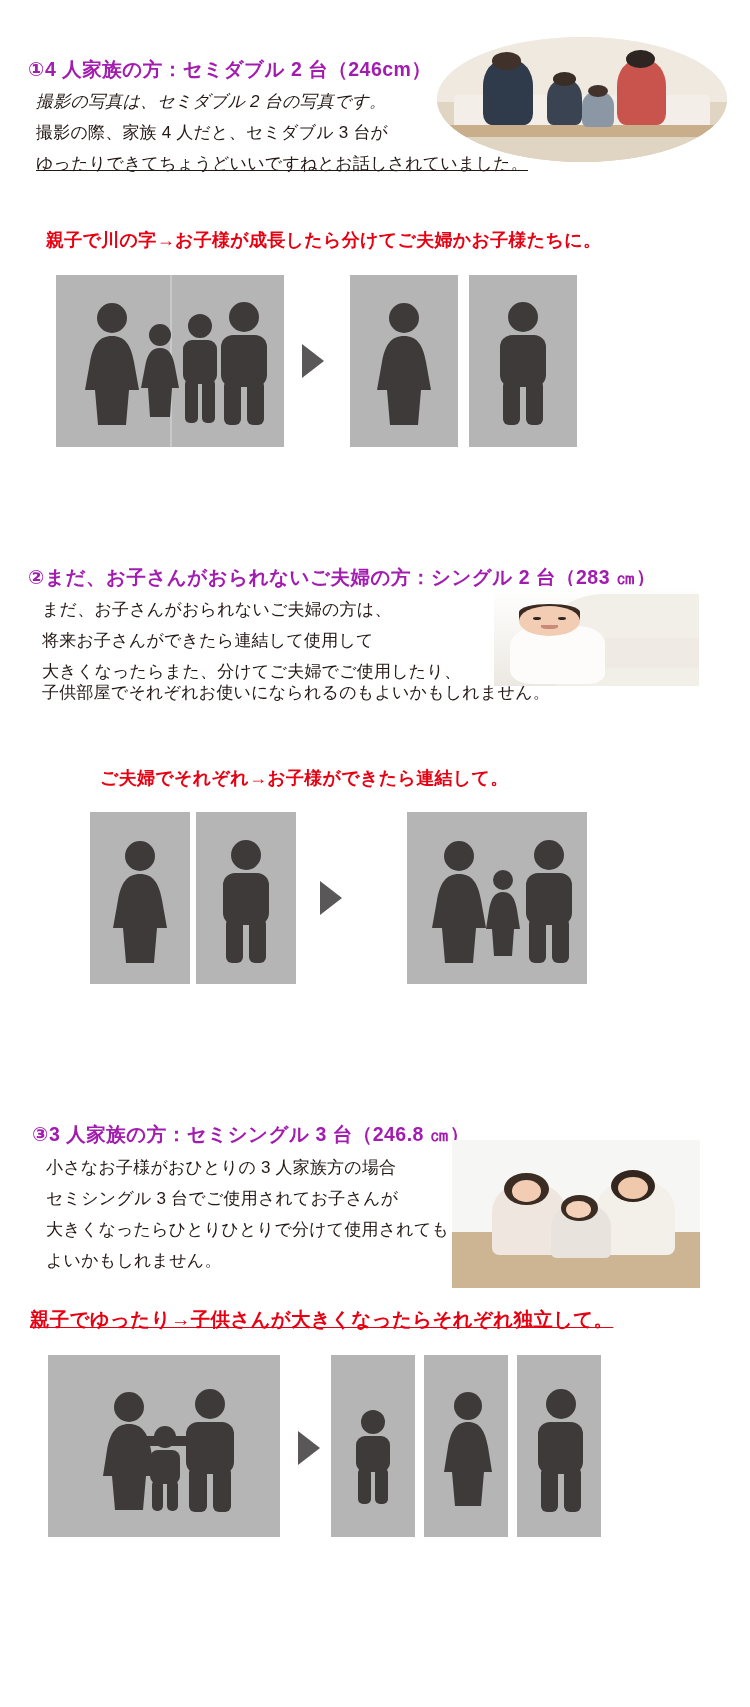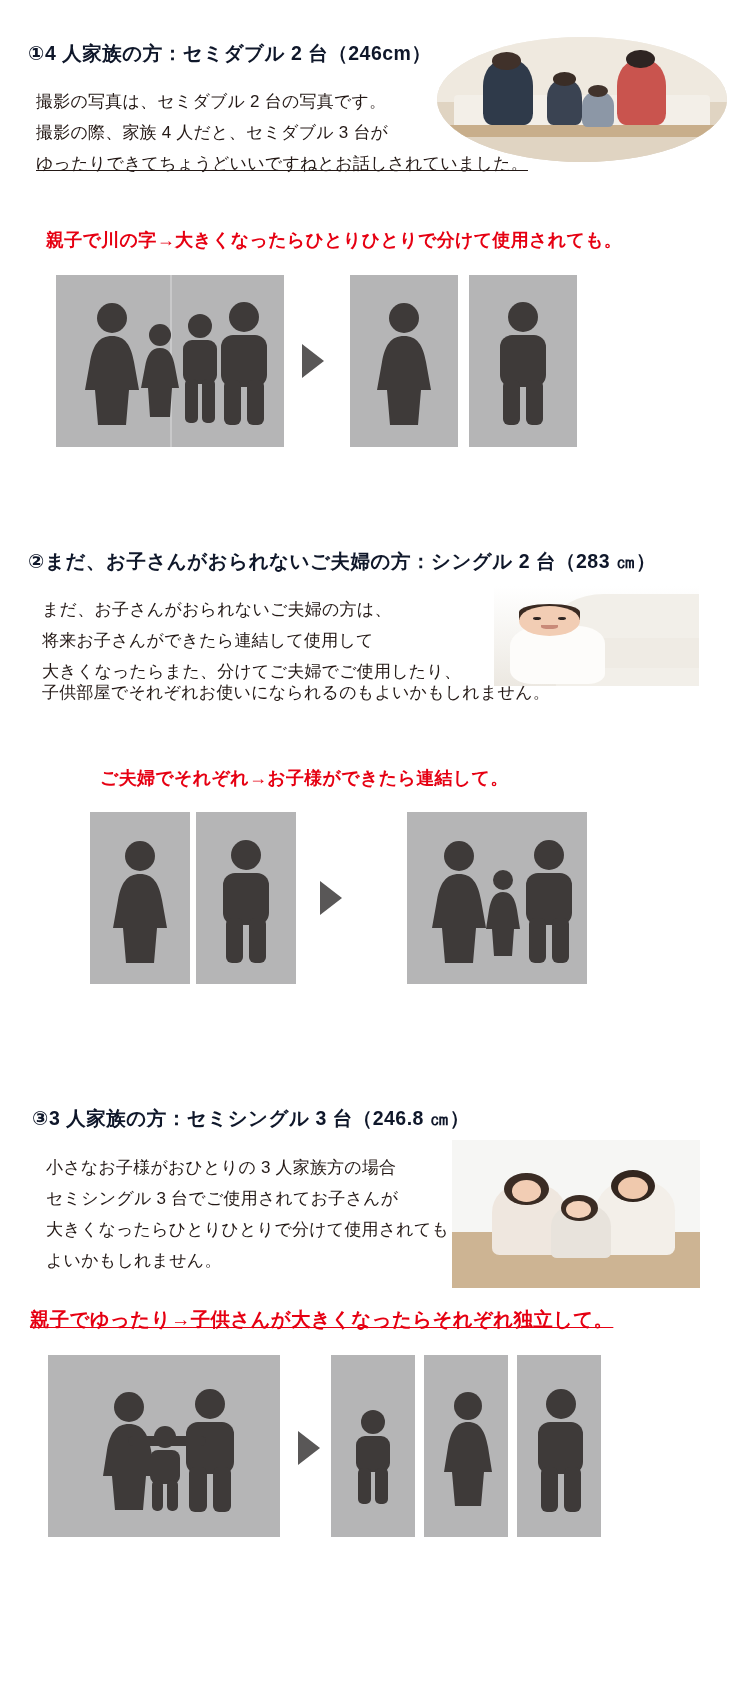--- a/index.html
+++ b/index.html
@@ -18,22 +18,23 @@
   }
   .page { position: relative; width: 750px; min-height: 1707px; }
 
   
   .section { position: relative; width: 750px; }
 
   .sec-heading {
     font-size: 19.5px;
     font-weight: bold;
     letter-spacing: 0.5px;
-    color: #0f172a;
+    color: #a21caf;
     line-height: 1.4;
+    margin-top: 16px;
   }
   .body-text {
     font-size: 17px;
     line-height: 1.85;
     color: #231815;
     letter-spacing: 0.2px;
   }
   .red-line {
     color: #e60012;
     font-weight: bold;
@@ -127,25 +128,25 @@
           <div class="p-kid1-h"></div>
         <div class="p-kid2"></div>
           <div class="p-kid2-h"></div>
         <div class="p-mom"></div>
           <div class="p-mom-h"></div>
       </div>
     </div>
 
     <div class="txt-abs sec-heading" style="left:28px; top:40px; width:430px;">①4 人家族の方：セミダブル 2 台（246cm）</div>
 
-    <div class="txt-abs body-text" style="left:36px; top:86px; width:600px;">撮影の写真は、セミダブル 2 台の写真です。</div>
+    <div class="txt-abs body-text" style="left:36px; top:86px; width:600px;font-style:italic;">撮影の写真は、セミダブル 2 台の写真です。</div>
     <div class="txt-abs body-text" style="left:36px; top:117px; width:600px;">撮影の際、家族 4 人だと、セミダブル 3 台が</div>
     <div class="txt-abs body-text" style="left:36px; top:148px; width:660px;text-decoration:underline;">ゆったりできてちょうどいいですねとお話しされていました。</div>
 
-    <div class="txt-abs red-line" style="left:46px; top:228px; width:660px;">親子で川の字→大きくなったらひとりひとりで分けて使用されても。</div>
+    <div class="txt-abs red-line" style="left:46px; top:228px; width:660px;">親子で川の字→お子様が成長したら分けてご夫婦かお子様たちに。</div>
 
     <div class="panel" style="left:56px; top:275px; width:228px; height:172px;"></div>
     <div class="divider" style="left:170px; top:275px; height:172px;"></div>
 
     <div class="fig" style="left:82px; top:300px;">
       <svg width="60" height="125" viewBox="0 0 60 125">
           <g fill="#3e3a39">
         <circle cx="30" cy="18" r="15"></circle>
         <path d="M30 36c-13 0-19 9-22 26l-5 28h10l3 35h28l3-35h10l-5-28c-3-17-9-26-22-26z"></path>
       </g>

